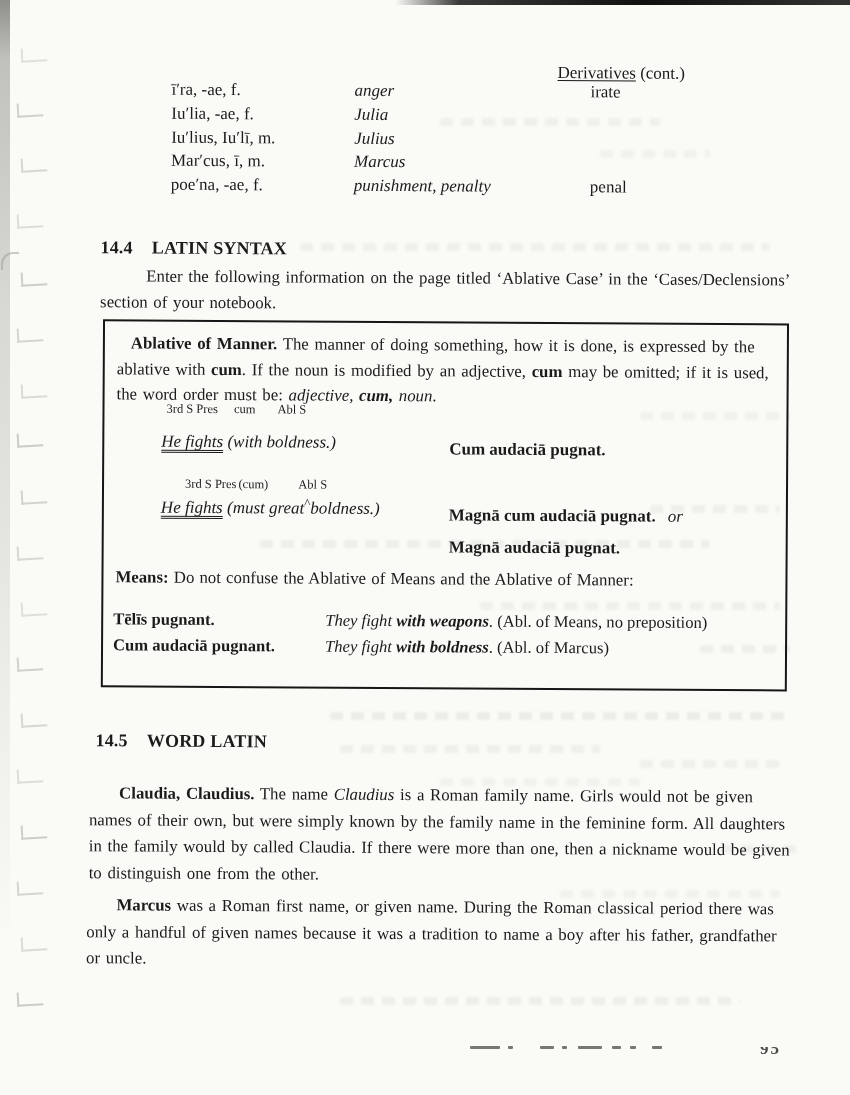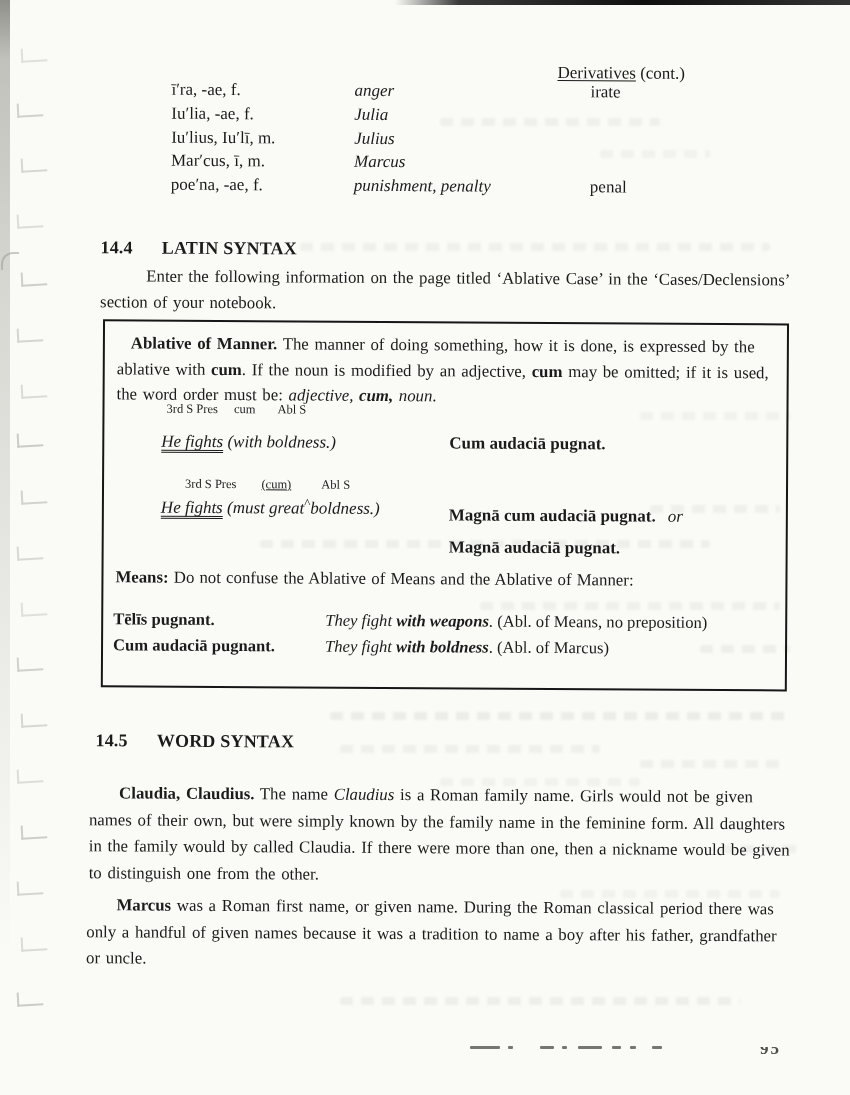--- a/index.html
+++ b/index.html
@@ -37,44 +37,44 @@
   .deriv-header .u{text-decoration:underline;text-underline-offset:2px;}
   .vocab-list{position:absolute;left:172px;top:79px;width:620px;}
   .vocab-row{display:grid;grid-template-columns:183px 232px 1fr;height:23.8px;font-size:17px;align-items:start;}
   .vocab-term{}
   .vocab-meaning{font-style:italic;}
   .vocab-deriv{padding-left:4px;}
   
   .sec-heading{position:absolute;font-weight:bold;font-size:18px;letter-spacing:.2px;}
   #h144{left:102px;top:237px;}
   #h145{left:100px;top:730px;}
-  .sec-heading .t{margin-left:29px;}
+  .sec-heading .t{margin-left:19px;}
   .para{font-size:16.8px;line-height:26px;word-spacing:1.5px;}
   #intro-144{position:absolute;left:102px;top:263px;width:700px;text-indent:46px;}
   #claudia-para{position:absolute;left:94px;top:780px;width:702px;text-indent:30px;line-height:26.5px;}
   #marcus-para{position:absolute;left:92px;top:892px;width:704px;text-indent:30px;line-height:26.5px;}
   
   .mbox{position:absolute;left:105px;top:319px;width:682px;height:364px;border:2px solid #161616;}
   .mbox-intro{position:absolute;left:12px;top:9px;width:658px;font-size:16.8px;line-height:25.5px;
     text-indent:14px;word-spacing:1.5px;}
   .ex-labels{position:absolute;left:57px;font-size:12.5px;white-space:nowrap;}
   .ex1-labels{top:80px;}
   .ex2-labels{top:155px;}
   .gram-label{display:inline-block;}
   .ex1-labels .gram-label:nth-child(1){margin-left:5px;}
   .ex1-labels .gram-label:nth-child(2){margin-left:16px;}
   .ex1-labels .gram-label:nth-child(3){margin-left:22px;}
   .ex2-labels .gram-label:nth-child(1){margin-left:24px;}
-  .ex2-labels .gram-label:nth-child(2){margin-left:25px;text-decoration:underline;}
+  .ex2-labels .gram-label:nth-child(2){margin-left:2px;}
   .ex2-labels .gram-label:nth-child(3){margin-left:30px;}
   .ex-english{position:absolute;left:57px;font-size:17px;white-space:nowrap;}
   .ex1-english{top:110px;}
   .ex2-english{top:176px;}
   .ex-latin{position:absolute;left:345px;font-size:17px;font-weight:bold;white-space:nowrap;}
-  .ex1-latin{top:110px;}
+  .ex1-latin{top:116px;}
   .ex2-latin{top:176px;line-height:32px;}
   .or-label{font-weight:normal;font-style:italic;margin-left:12px;}
   .mbox-note{position:absolute;left:12px;top:246px;font-size:16.8px;word-spacing:1px;}
   .contrast{position:absolute;left:10px;top:285px;width:664px;}
   .contrast-row{display:grid;grid-template-columns:212px 1fr;line-height:26px;font-size:16.6px;}
   .contrast-latin{font-weight:bold;}
   .contrast-english{}
 </style>
 </head>
 <body>
@@ -187,20 +187,20 @@
           <span class="contrast-english"><span class="s-i">They fight </span><span class="s-bi">with weapons</span><span class="s-n">. (Abl. of Means, no preposition)</span></span>
         </div>
         <div class="contrast-row">
           <span class="contrast-latin">Cum audaciā pugnant.</span>
           <span class="contrast-english"><span class="s-i">They fight </span><span class="s-bi">with boldness</span><span class="s-n">. (Abl. of Marcus)</span></span>
         </div>
       </div>
   </div>
 
   <div class="sec-heading" id="h145">
-    <span class="n">14.5</span><span class="t">WORD SYNTAX</span>
+    <span class="n">14.5</span><span class="t">WORD LATIN</span>
   </div>
   <div class="para" id="claudia-para"><span class="s-b">Claudia, Claudius.</span><span class="s-n"> The name </span><span class="s-i">Claudius</span><span class="s-n"> is a Roman family name. Girls would not be given names of their own, but were simply known by the family name in the feminine form. All daughters in the family would by called Claudia. If there were more than one, then a nickname would be given to distinguish one from the other.</span></div>
   <div class="para" id="marcus-para"><span class="s-b">Marcus</span><span class="s-n"> was a Roman first name, or given name. During the Roman classical period there was only a handful of given names because it was a tradition to name a boy after his father, grandfather or uncle.</span></div>
 
 </div>
 
 <div class="page-number">95</div>
 
 </body></html>

